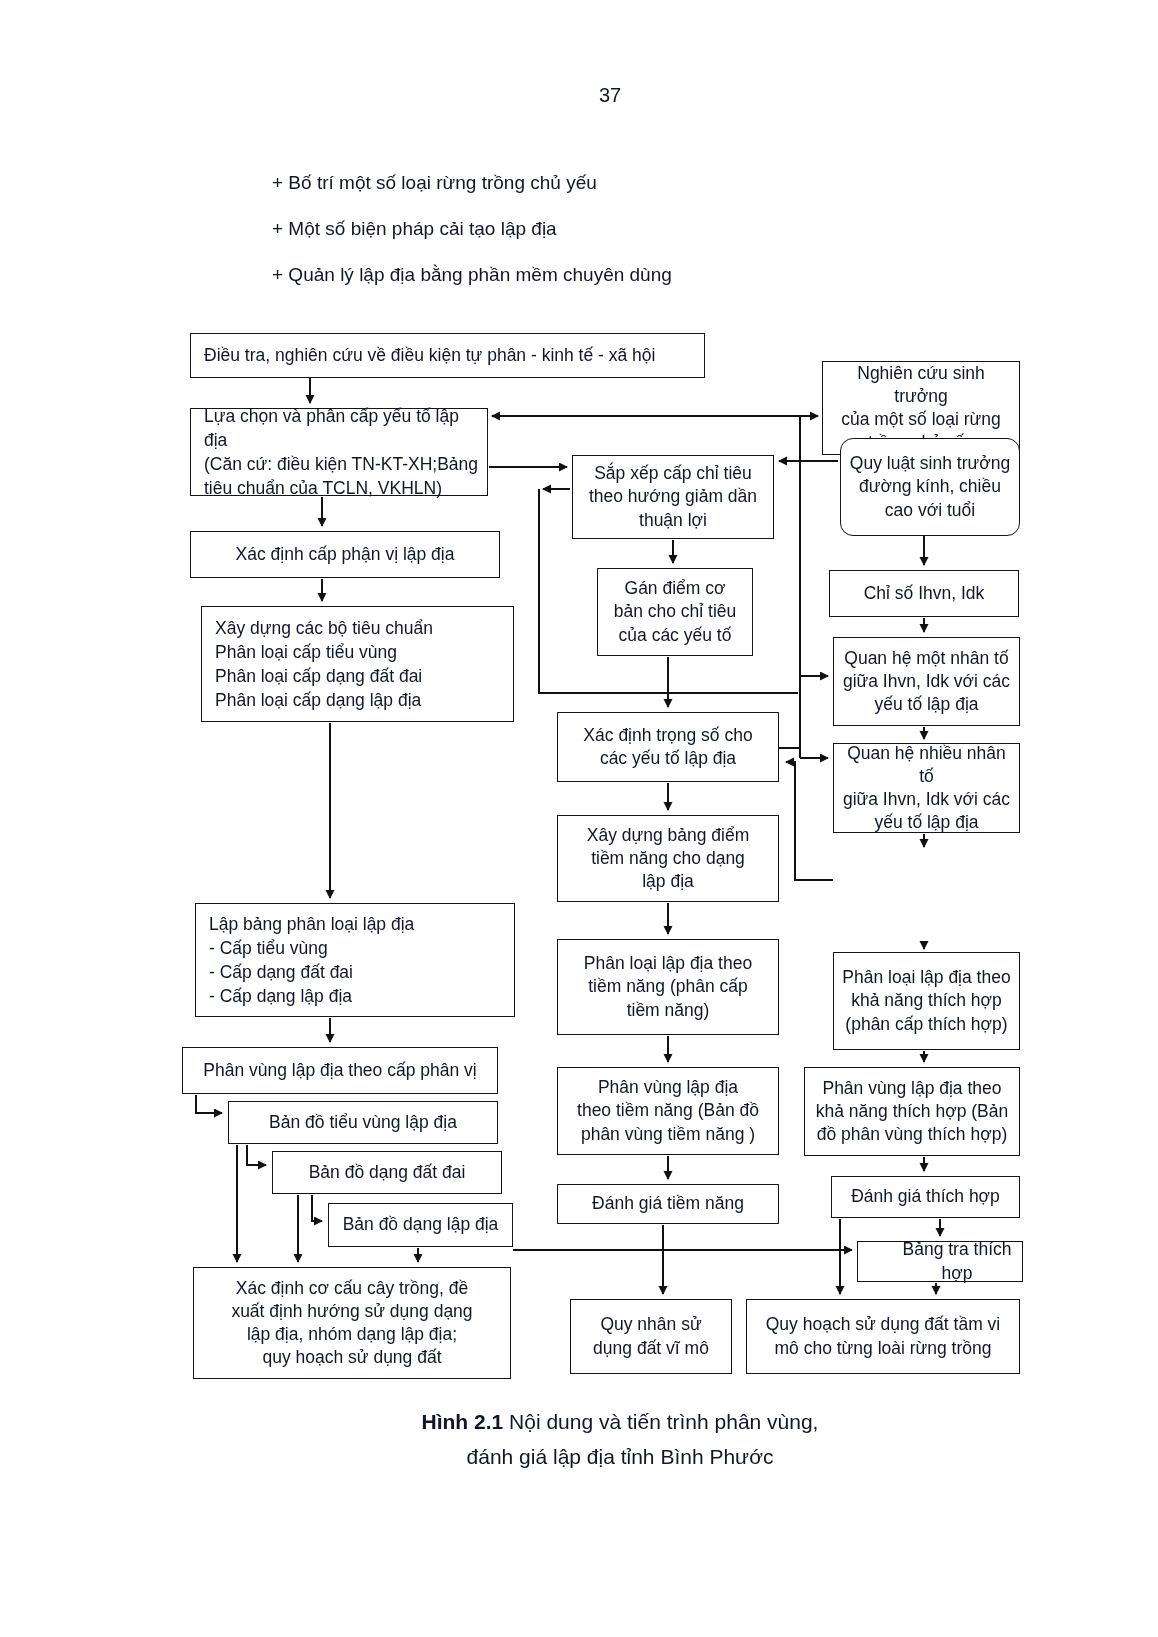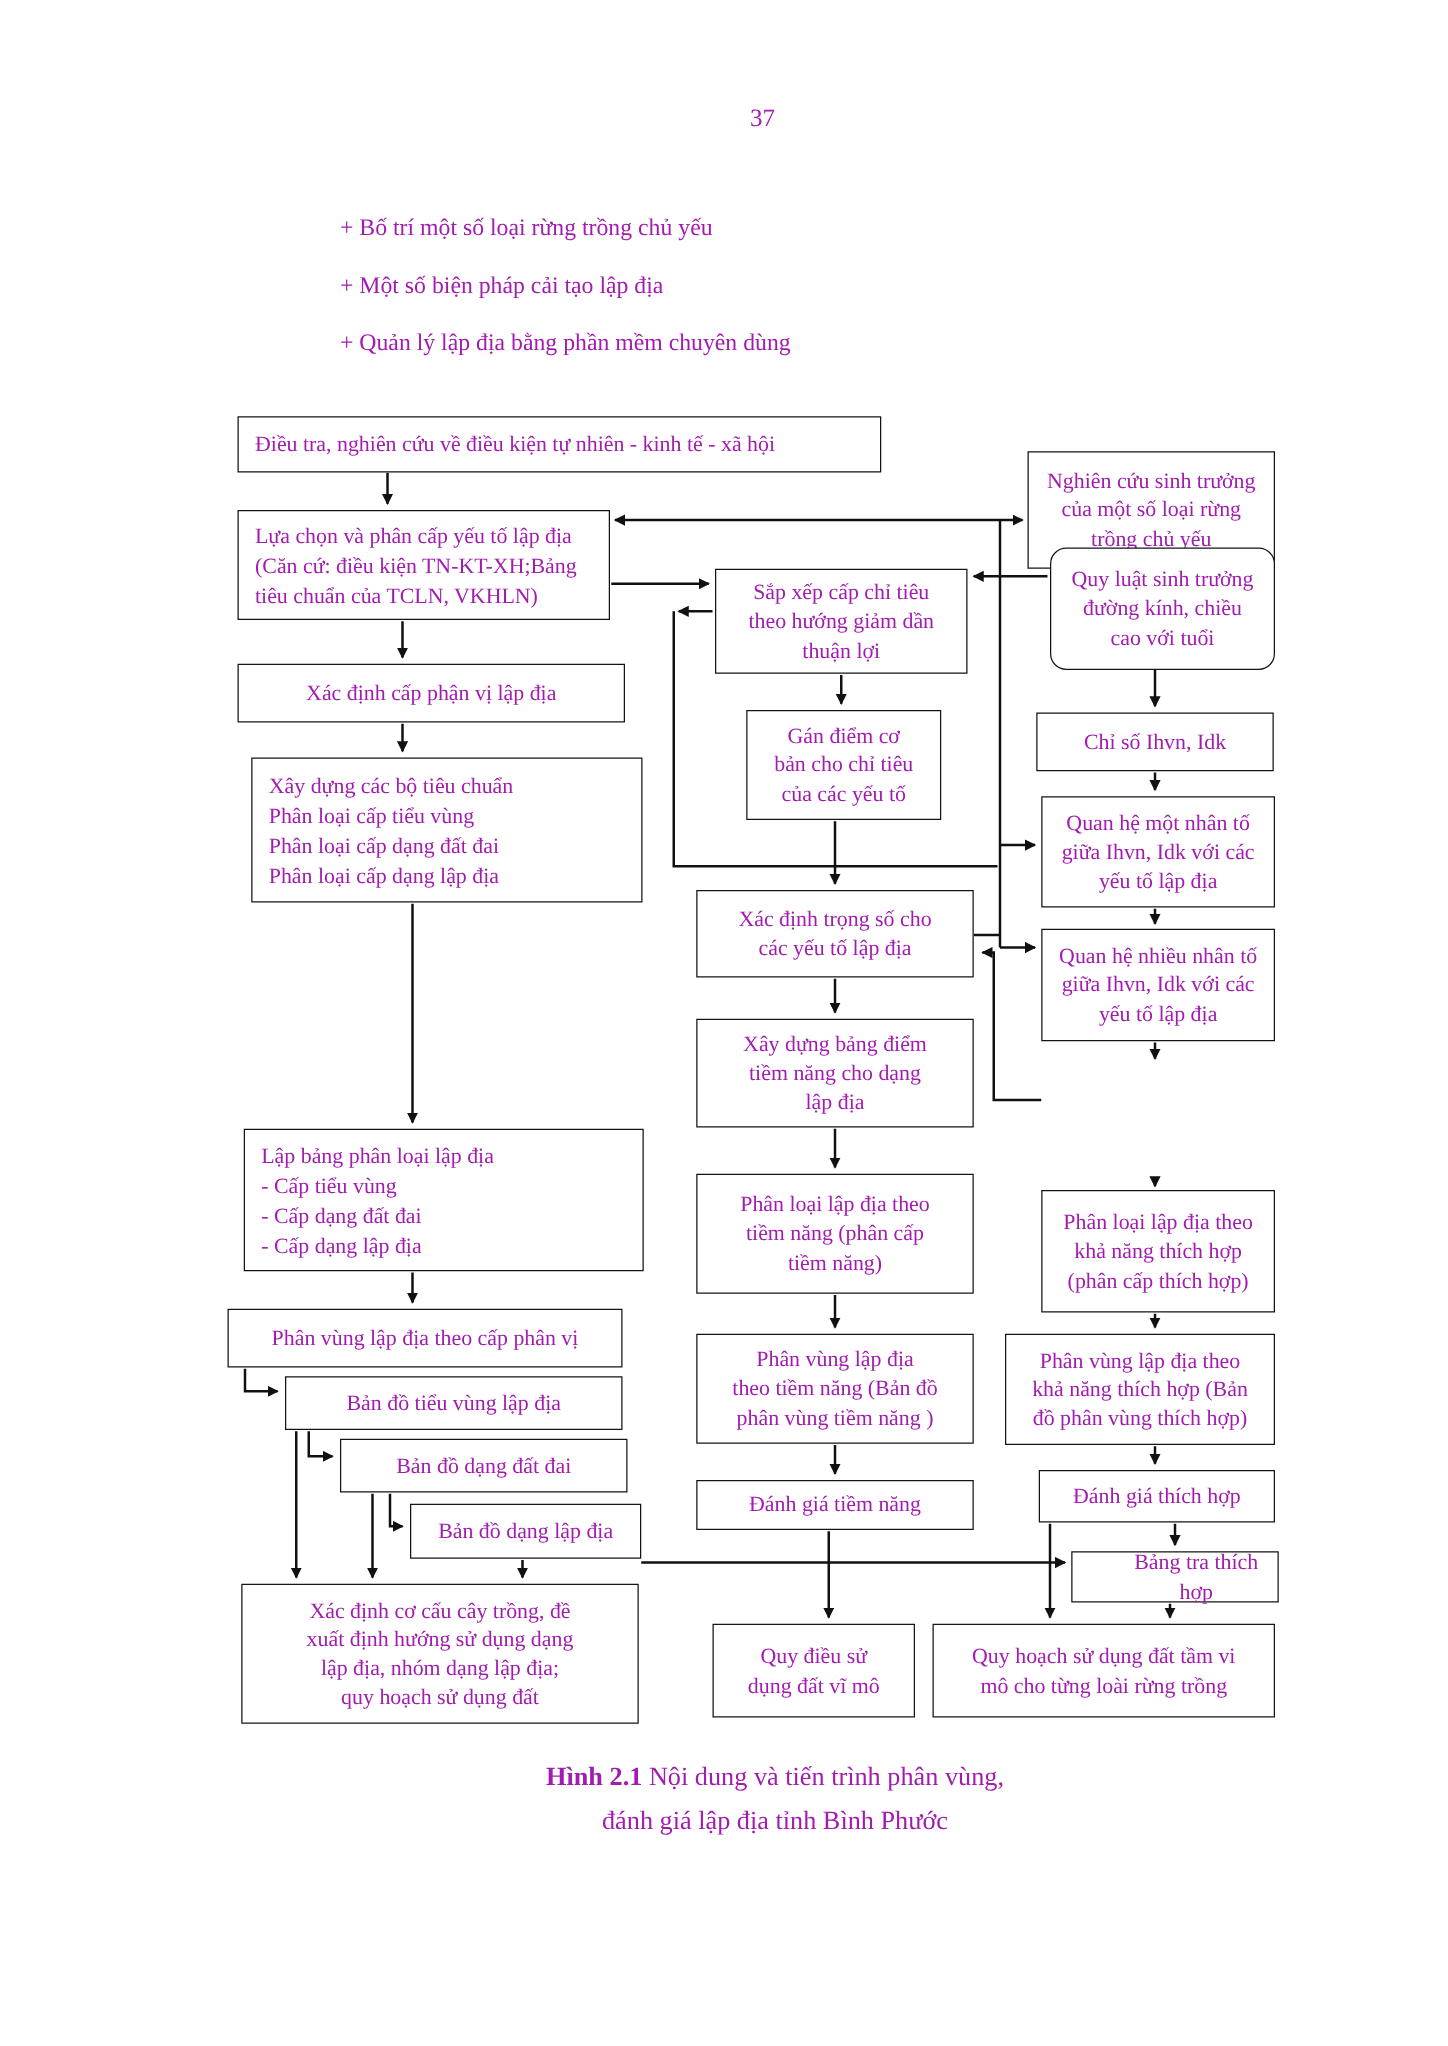--- a/index.html
+++ b/index.html
@@ -1,18 +1,18 @@
 <!DOCTYPE html>
 <html><head>
 <meta charset="utf-8">
 <style>
   html,body{margin:0;padding:0;background:#ffffff;}
   #page{
     position:relative;width:1076px;height:1637px;background:#ffffff;
-    font-family:Liberation Serif, serif;color:#a21caf;overflow:hidden;
+    font-family:Liberation Sans, sans-serif;color:#0f172a;overflow:hidden;
   }
   #arrows{position:absolute;left:0;top:0;width:1158px;height:1637px;}
   .node{
     position:absolute;box-sizing:border-box;border:1.6px solid #141414;background:#ffffff;
     font-size:17.5px;line-height:1.32;white-space:pre-line;
     display:flex;align-items:center;justify-content:center;text-align:center;
     padding:2px 6px;
   }
   .node.leftalign{justify-content:flex-start;text-align:left;padding-left:13px;line-height:1.38;}
   #pageno{position:absolute;top:84px;left:560px;width:100px;text-align:center;font-size:20px;}
@@ -82,21 +82,21 @@
       <line x1="660" y1="416" x2="818" y2="416" marker-end="url(#ah)"></line>
       <line x1="800" y1="416" x2="800" y2="758"></line>
       <line x1="800" y1="676" x2="828" y2="676" marker-end="url(#ah)"></line>
       <line x1="800" y1="758" x2="828" y2="758" marker-end="url(#ah)"></line>
       <line x1="779" y1="748" x2="800" y2="748"></line>
       <polyline points="833,880 795,880 795,762 786,762" marker-end="url(#ah)"></polyline>
       <line x1="838" y1="461" x2="779" y2="461" marker-end="url(#ah)"></line>
     </g>
   </svg>
 
-  <div class="node leftalign" style="left:190px;top:333px;width:515px;height:45px;">Điều tra, nghiên cứu về điều kiện tự nhiên - kinh tế - xã hội</div>
+  <div class="node leftalign" style="left:190px;top:333px;width:515px;height:45px;">Điều tra, nghiên cứu về điều kiện tự phân - kinh tế - xã hội</div>
   <div class="node leftalign" style="left:190px;top:408px;width:298px;height:88px;">Lựa chọn và phân cấp yếu tố  lập địa
 (Căn cứ: điều kiện TN-KT-XH;Bảng
 tiêu chuẩn của TCLN, VKHLN)</div>
   <div class="node" style="left:190px;top:531px;width:310px;height:47px;">Xác định cấp phận vị lập địa</div>
   <div class="node leftalign" style="left:201px;top:606px;width:313px;height:116px;">Xây dựng các bộ tiêu chuẩn
 Phân loại cấp tiểu vùng
 Phân loại cấp dạng đất đai
 Phân loại cấp dạng lập địa</div>
   <div class="node leftalign" style="left:195px;top:903px;width:320px;height:114px;">Lập bảng phân loại lập địa
 - Cấp tiểu vùng
@@ -122,21 +122,21 @@
   <div class="node" style="left:557px;top:815px;width:222px;height:87px;">Xây dựng bảng điểm
 tiềm năng cho dạng
 lập địa</div>
   <div class="node" style="left:557px;top:939px;width:222px;height:96px;">Phân loại lập địa theo
 tiềm năng (phân cấp
 tiềm năng)</div>
   <div class="node" style="left:557px;top:1067px;width:222px;height:88px;">Phân vùng lập địa
 theo tiềm năng (Bản đồ
 phân vùng tiềm năng )</div>
   <div class="node" style="left:557px;top:1184px;width:222px;height:40px;">Đánh giá tiềm năng</div>
-  <div class="node" style="left:570px;top:1299px;width:162px;height:75px;">Quy điều sử
+  <div class="node" style="left:570px;top:1299px;width:162px;height:75px;">Quy nhân sử
 dụng đất vĩ mô</div>
 
   <div class="node" style="left:822px;top:319px;width:198px;height:94px;margin-top:42px;">Nghiên cứu sinh trưởng
 của một số loại rừng
 trồng chủ yếu</div>
   <div class="node" style="left:840px;top:438px;width:180px;height:98px;border-radius:13px;">Quy luật sinh trưởng
 đường kính, chiều
 cao với tuổi</div>
   <div class="node" style="left:829px;top:570px;width:190px;height:47px;">Chỉ số Ihvn, Idk</div>
   <div class="node" style="left:833px;top:637px;width:187px;height:89px;">Quan hệ một nhân tố

